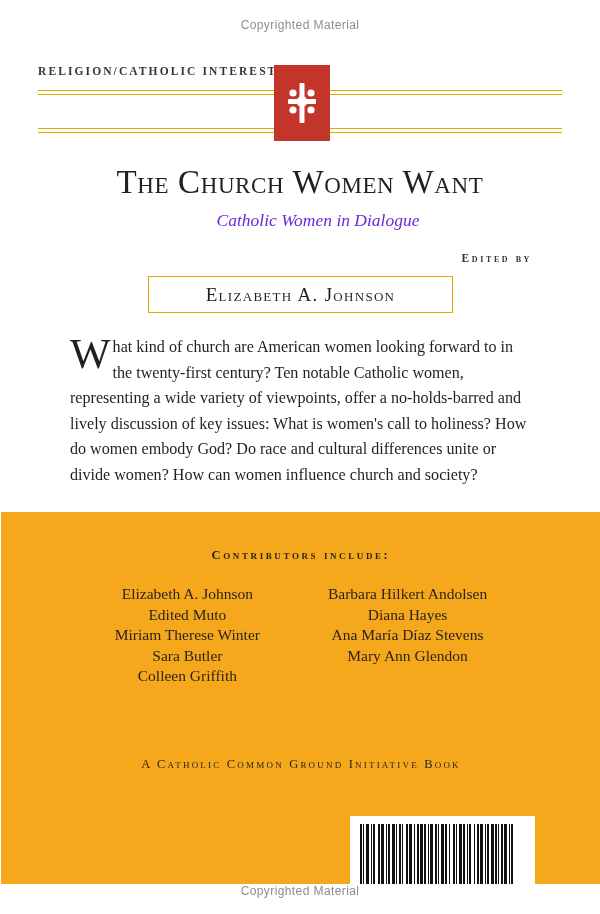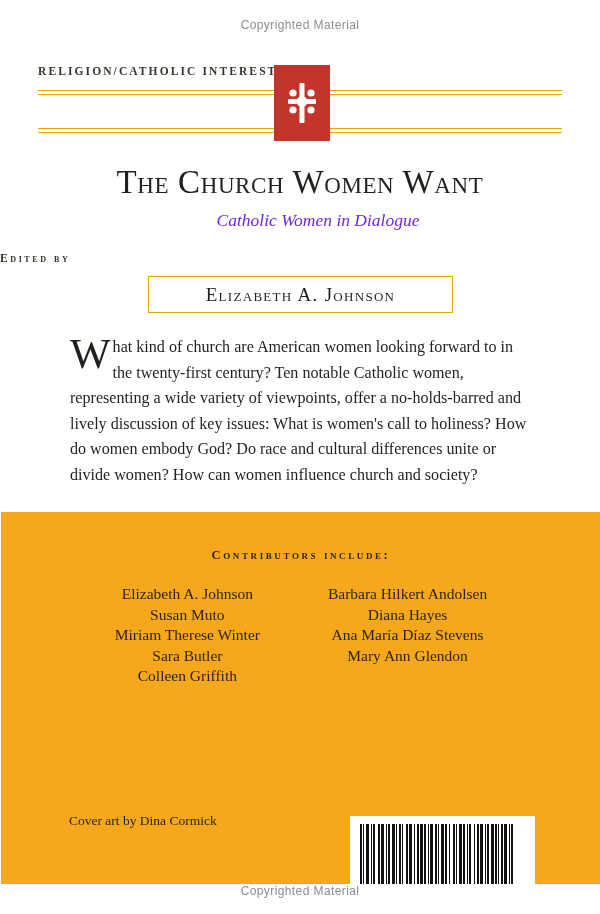--- a/index.html
+++ b/index.html
@@ -108,21 +108,21 @@
     font-family: "Liberation Serif", serif;
     font-style: italic;
     font-size: 17.5px;
     color: #6d28d9;
   }
   .edited-by {
     position: absolute;
     left: 0;
     top: 216px;
     width: 532px;
-    text-align: left;
+    text-align: right;
     font-family: "Liberation Serif", serif;
     font-size: 11.5px;
     letter-spacing: 2.6px;
     color: #3b342c;
     font-variant: small-caps;
     font-weight: bold;
   }
   .editor-box {
     position: absolute;
     left: 148px;
@@ -314,36 +314,36 @@
 
     </div>
 
     <div class="bottom-section">
 
       <div class="contrib-head">Contributors include:</div>
 
       <div class="contrib-cols">
         <div class="contrib-col">
           <div>Elizabeth A. Johnson</div>
-          <div>Susan Muto</div>
+          <div>Edited Muto</div>
           <div>Miriam Therese Winter</div>
           <div>Sara Butler</div>
           <div>Colleen Griffith</div>
         </div>
         <div class="contrib-col">
           <div>Barbara Hilkert Andolsen</div>
           <div>Diana Hayes</div>
           <div>Ana María Díaz Stevens</div>
           <div>Mary Ann Glendon</div>
         </div>
       </div>
 
+      <div class="initiative">A Catholic Common Ground Initiative Book</div>
 
       <div class="credits">
-        <div>Cover art by Dina Cormick</div>
       </div>
 
 
       <div class="barcode-box">
         <div class="bars">
           <i style="width:2px"></i>
             <i style="width:1px;background:transparent"></i>
             <i style="width:1px"></i>
           <i style="width:2px;background:transparent"></i>
             <i style="width:3px"></i>

